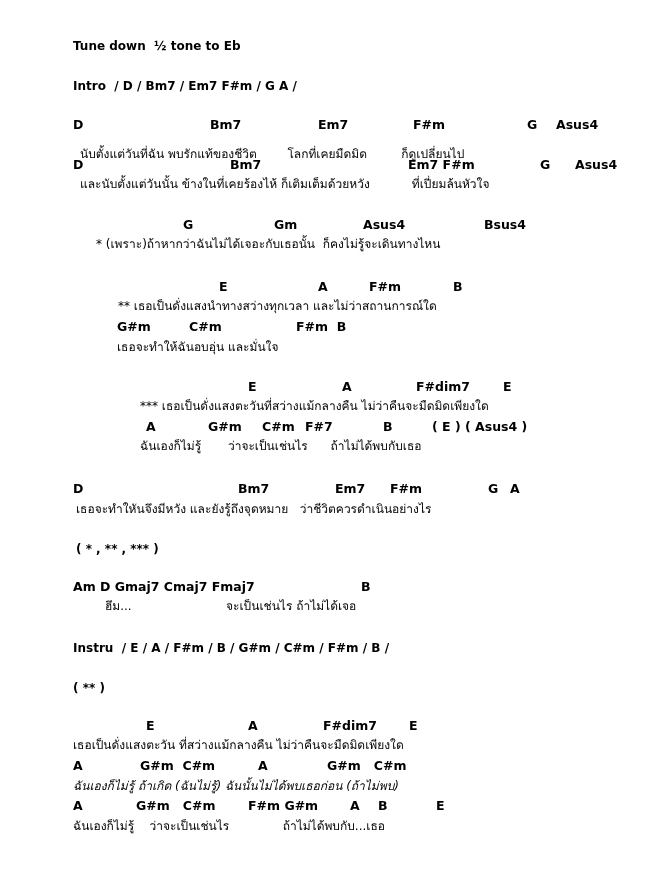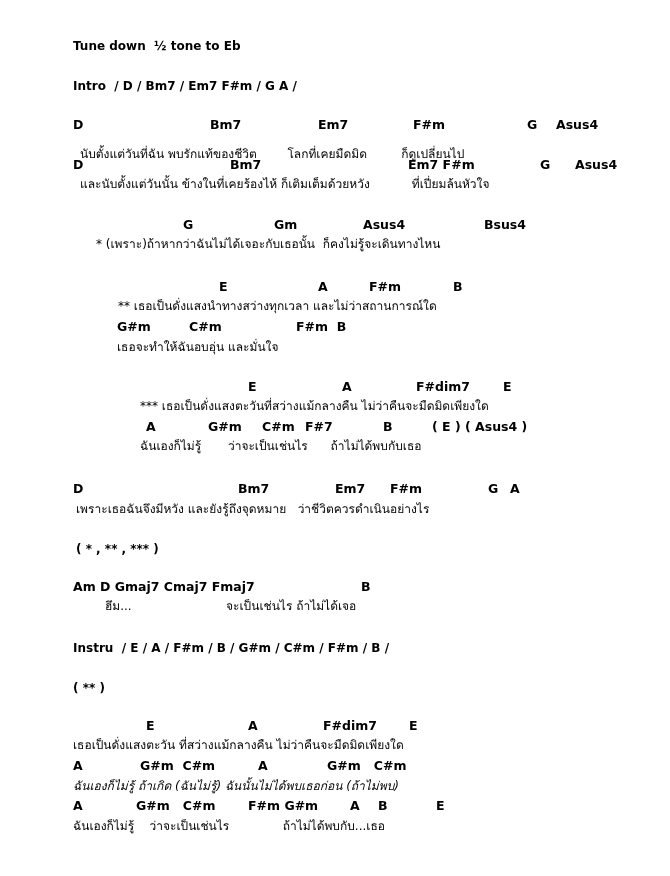--- a/index.html
+++ b/index.html
@@ -29,21 +29,21 @@
   <div class="ln" style="left:118px; top:298px;">** เธอเป็นดั่งแสงนำทางสว่างทุกเวลา และไม่ว่าสถานการณ์ใด</div>
   <div class="chord-row"></div>
   <div class="ln" style="left:117px; top:339px;">เธอจะทำให้ฉันอบอุ่น และมั่นใจ</div>
 
   <div class="chord-row"></div>
   <div class="ln" style="left:140px; top:398px;">*** เธอเป็นดั่งแสงตะวันที่สว่างแม้กลางคืน ไม่ว่าคืนจะมืดมิดเพียงใด</div>
   <div class="chord-row"></div>
   <div class="ln" style="left:140px; top:438px;">ฉันเองก็ไม่รู้       ว่าจะเป็นเช่นไร      ถ้าไม่ได้พบกับเธอ</div>
 
   <div class="chord-row"></div>
-  <div class="ln" style="left:76px; top:501px;">เพราะเธอฉันจึงมีหวัง และยังรู้ถึงจุดหมาย   ว่าชีวิตควรดำเนินอย่างไร</div>
+  <div class="ln" style="left:76px; top:501px;">เธอจะทำใหันจึงมีหวัง และยังรู้ถึงจุดหมาย   ว่าชีวิตควรดำเนินอย่างไร</div>
 
   <div class="ln b" style="left:76px; top:541px;">( * , ** , *** )</div>
 
   <div class="chord-row"></div>
   <div class="ln" style="left:73px; top:598px;margin-left:32px;">ฮึม...</div>
   <div class="ln" style="left:226px; top:598px;">จะเป็นเช่นไร ถ้าไม่ได้เจอ</div>
 
   <div class="ln b" style="left:73px; top:640px;">Instru  / E / A / F#m / B / G#m / C#m / F#m / B /</div>
   <div class="ln b" style="left:73px; top:680px;">( ** )</div>
 

